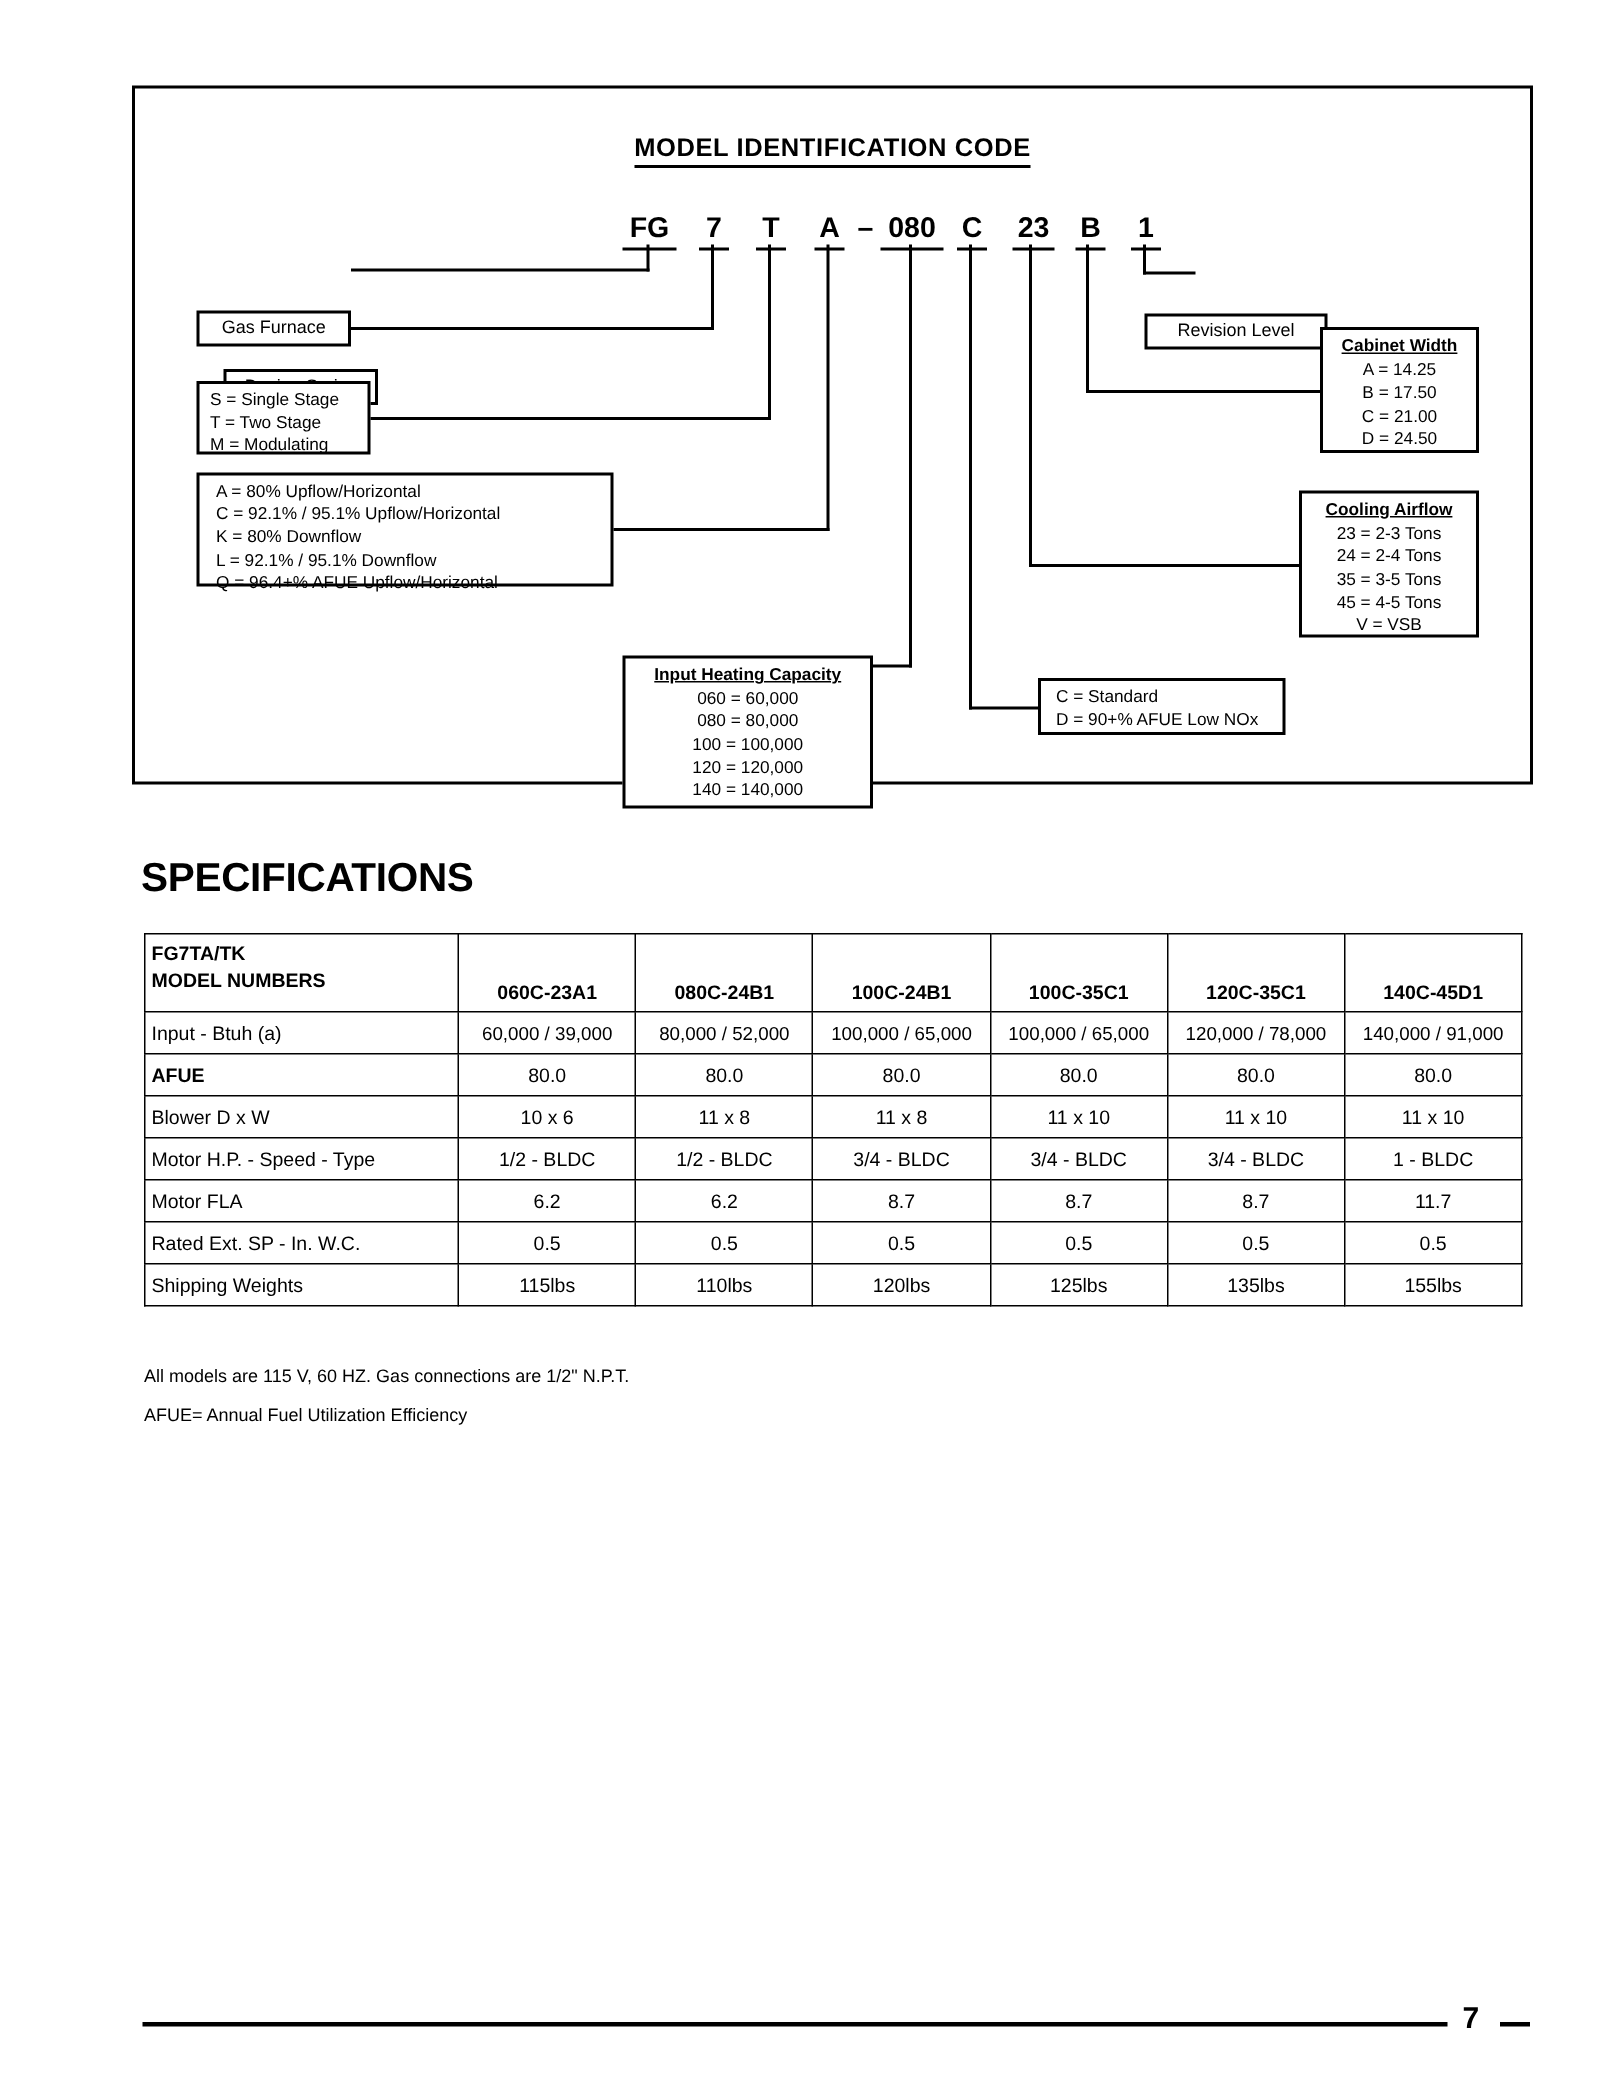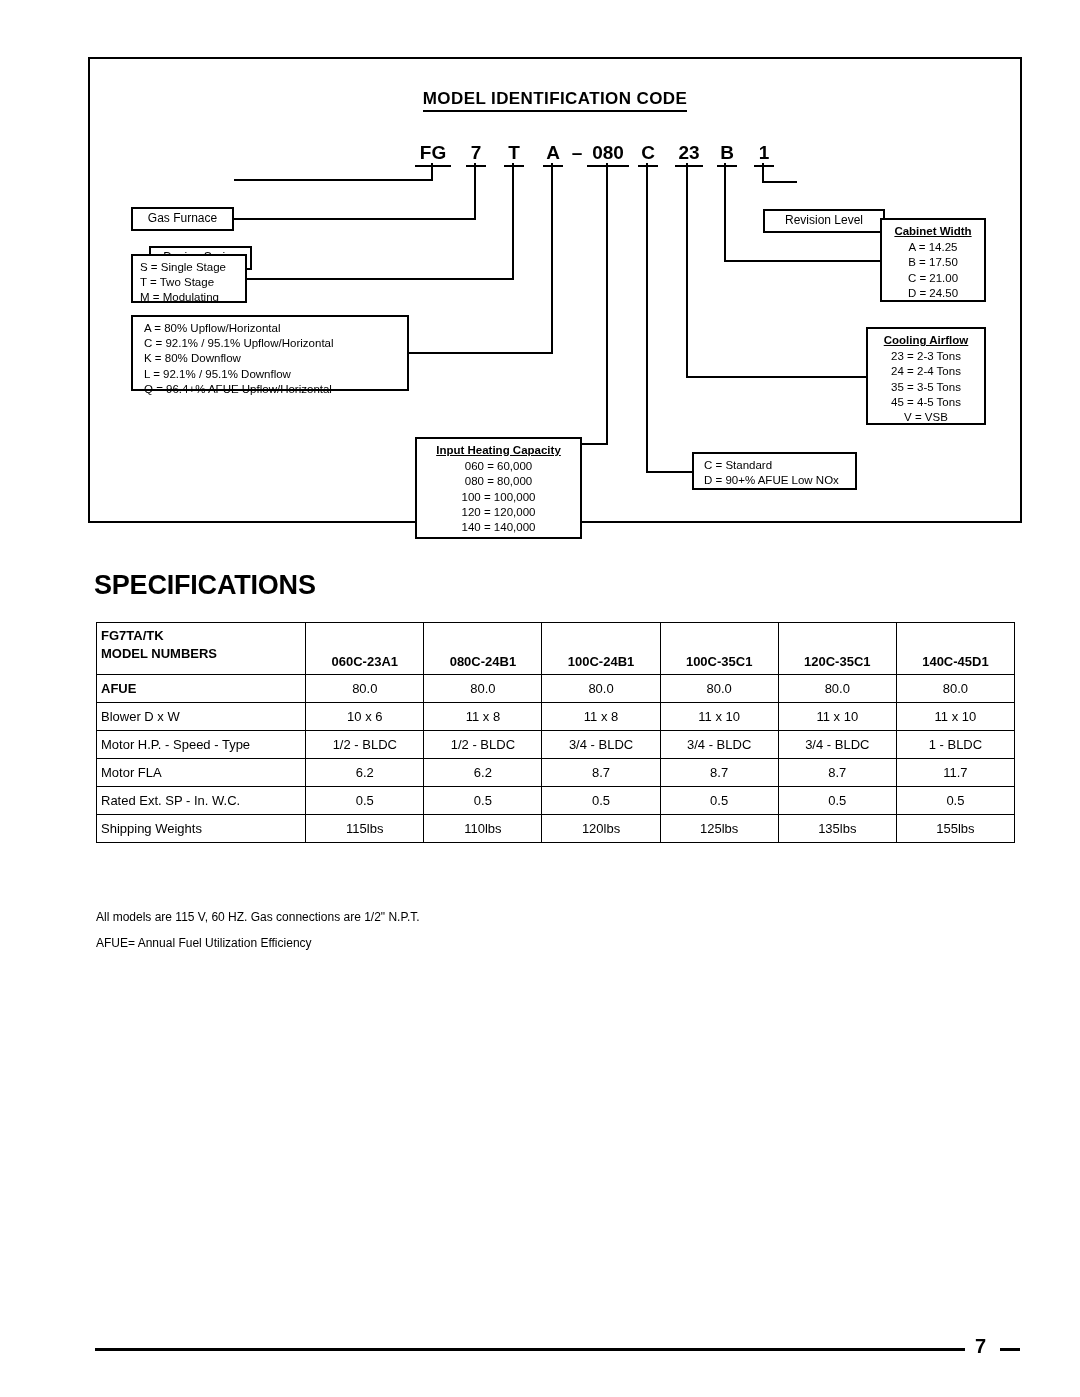--- a/index.html
+++ b/index.html
@@ -327,20 +327,29 @@
       <th>060C-23A1</th>
       <th>080C-24B1</th>
       <th>100C-24B1</th>
       <th>100C-35C1</th>
       <th>120C-35C1</th>
       <th>140C-45D1</th>
     </tr>
   </thead>
   <tbody>
     <tr>
+      <td class="rowhead">Input - Btuh (a)</td>
+      <td class="num">60,000 / 39,000</td>
+      <td class="num">80,000 / 52,000</td>
+      <td class="num">100,000 / 65,000</td>
+      <td class="num">100,000 / 65,000</td>
+      <td class="num">120,000 / 78,000</td>
+      <td class="num">140,000 / 91,000</td>
+    </tr>
+    <tr>
       <td class="rowhead bold">AFUE</td>
       <td>80.0</td>
       <td>80.0</td>
       <td>80.0</td>
       <td>80.0</td>
       <td>80.0</td>
       <td>80.0</td>
     </tr>
     <tr>
       <td class="rowhead">Blower D x W</td>

